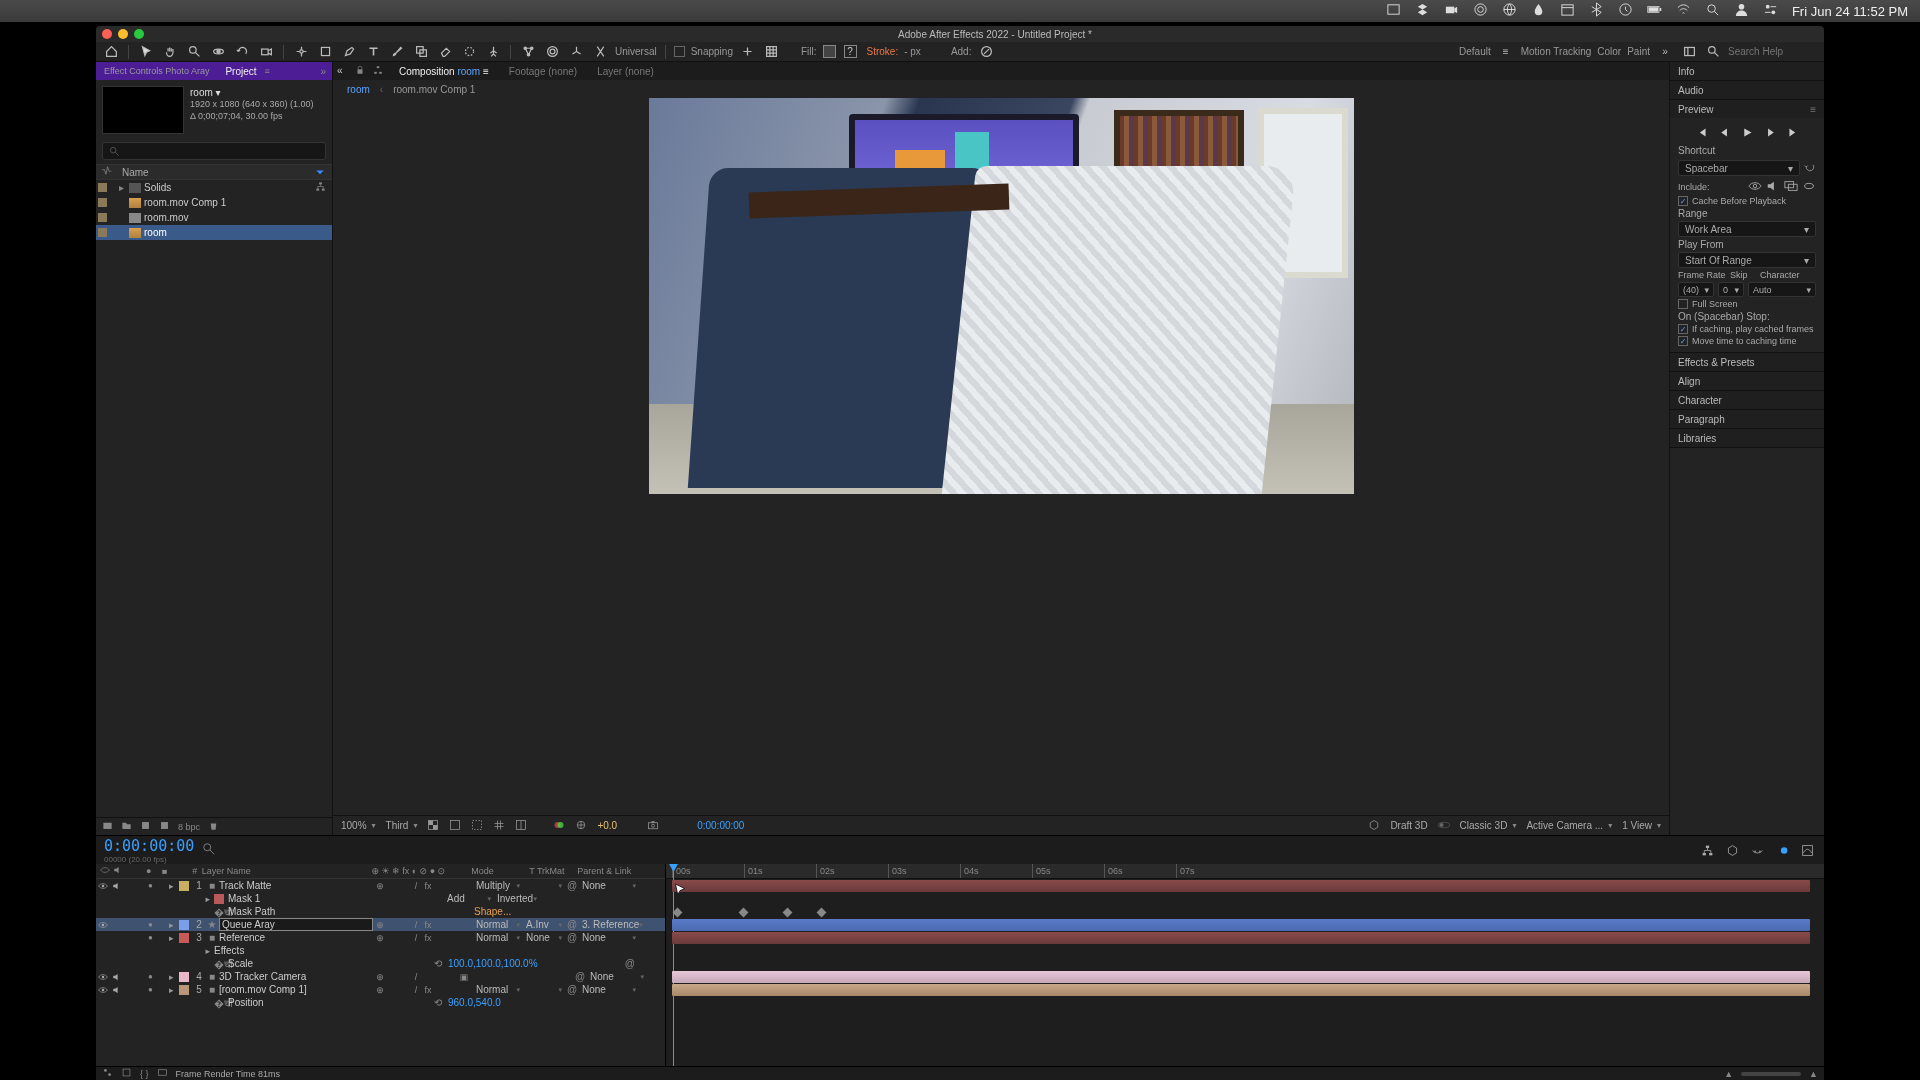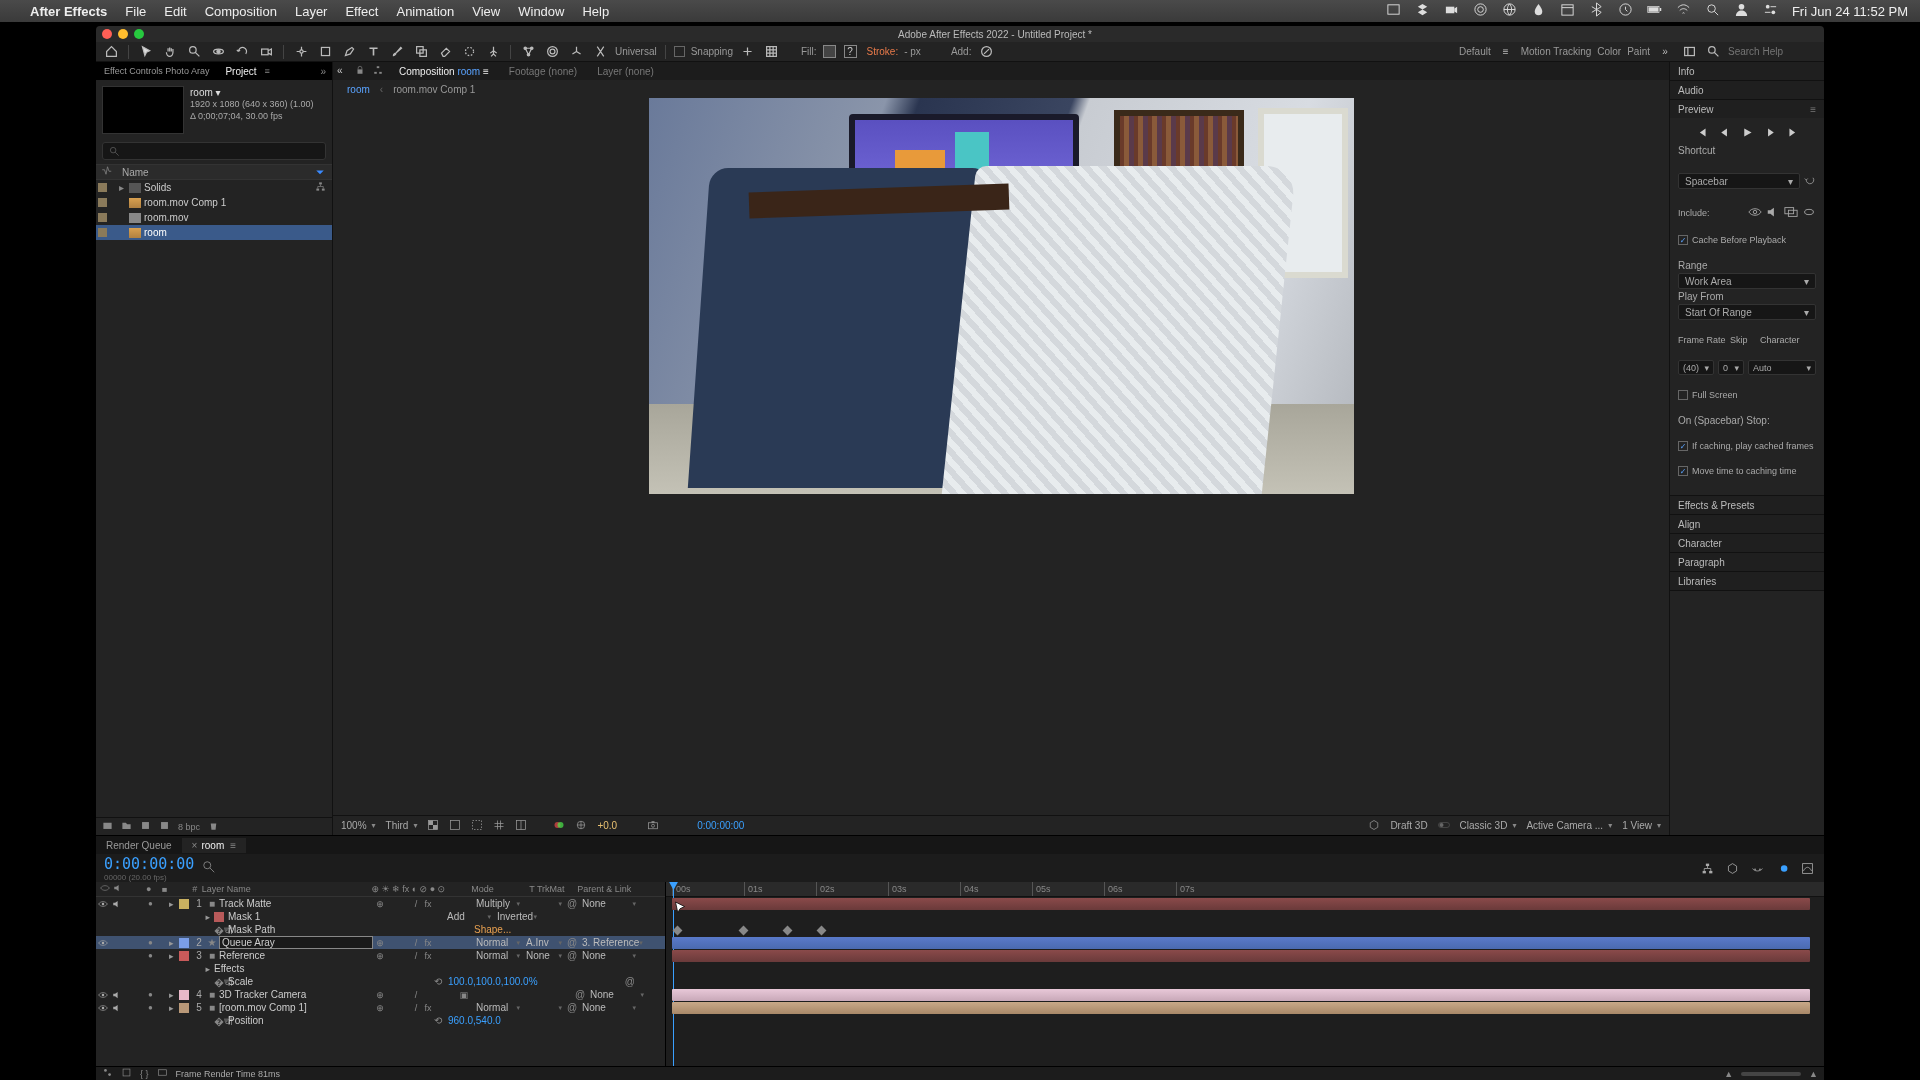--- a/index.html
+++ b/index.html
@@ -25,21 +25,21 @@
 .toolbar .sep { width:1px; height:14px; background:#444; margin:0 2px; }
 .toolbar .lbl { color:#999; white-space:nowrap; }
 .toolbar .chk { width:11px; height:11px; border:1px solid #666; display:inline-block; }
 .toolbar .spacer { flex:1; }
 .fillchip{width:13px;height:13px;background:#444;border:1px solid #888;margin-right:2px}
 .qmark{width:13px;height:13px;border:1px solid #888;display:flex;align-items:center;justify-content:center;margin-right:4px}
 
 .workspace { flex:1; display:flex; min-height:0; }
 
 .projcol { width:237px; display:flex; flex-direction:column; background:#232323; border-right:1px solid #111; }
-.projtabs { height:18px; display:flex; align-items:center; background:#000000; font-size:10px; }
+.projtabs { height:18px; display:flex; align-items:center; background:#4c1d95; font-size:10px; }
 .projtabs .tab { padding:2px 8px; color:#999; position:relative; }
 .projtabs .act { color:#eee; }
 .projtabs .arrow { margin-left:auto; margin-right:6px; color:#888; }
 .projinfo { display:flex; padding:6px; gap:6px; }
 .projthumb { width:82px; height:48px; background:#000; border:1px solid #333; }
 .projmeta { font-size:9px; color:#aaa; line-height:1.3; }
 .projmeta .name { color:#ddd; font-size:10px; }
 .projsearch { margin:2px 6px 4px; height:18px; background:#161616; border:1px solid #333; border-radius:3px; display:flex; align-items:center; padding:0 6px; color:#666; }
 .projheader { height:16px; display:flex; align-items:center; background:#2b2b2b; font-size:10px; color:#aaa; border-top:1px solid #333; border-bottom:1px solid #333; }
 .projheader .iconcol{width:26px;display:flex;justify-content:center}
@@ -89,21 +89,21 @@
 .viewfoot .tc{color:#3aa0ff}
 .viewfoot .exp{color:#e8c070}
 
 .rightcol { width:155px; background:#232323; border-left:1px solid #111; display:flex; flex-direction:column; }
 .rpanel { border-bottom:1px solid #111; }
 .rpanel .hdr { height:18px; display:flex; align-items:center; padding:0 8px; font-size:10px; color:#bbb; background:#1f1f1f; }
 .rpanel .body { padding:4px 8px; font-size:10px; color:#aaa; }
 .prevctrl{display:flex;justify-content:center;gap:10px;padding:4px 0}
 .prevctrl svg{width:13px;height:13px;fill:#ccc}
 .shortbox{height:16px;background:#161616;border:1px solid #333;border-radius:2px;display:flex;align-items:center;padding:0 6px;margin:2px 0}
-.rowline{display:flex;align-items:center;gap:4px;margin:15px 0}
+.rowline{display:flex;align-items:center;gap:4px;margin:2px 0}
 .rowline .sm{font-size:9px}
 .chkbox{width:10px;height:10px;border:1px solid #666;display:inline-flex;align-items:center;justify-content:center;font-size:8px;color:#5aa3ff}
 .minisel{height:15px;background:#161616;border:1px solid #333;border-radius:2px;padding:0 4px;display:flex;align-items:center;min-width:36px;font-size:9px}
 
 
 .tlpanel { height:245px; background:#1c1c1c; border-top:1px solid #000; display:flex; flex-direction:column; }
 .tltabs { height:18px; display:flex; align-items:center; background:#161616; font-size:10px; }
 .tltabs .tab{padding:2px 10px;color:#999}
 .tltabs .tab.act{color:#eee;background:#232323}
 .tltabs .tab .x{color:#5aa3ff;margin-left:6px}
@@ -159,33 +159,20 @@
 .playhead{position:absolute;top:0;bottom:0;width:1px;background:#3aa0ff;left:7px}
 .playhead::before{content:"";position:absolute;top:-2px;left:-5px;width:11px;height:10px;background:#3aa0ff;clip-path:polygon(0 0,100% 0,50% 100%)}
 .cursor{position:absolute;top:18px;left:8px;width:12px;height:16px;pointer-events:none}
 .tlfoot{height:14px;background:#1c1c1c;border-top:1px solid #000;display:flex;align-items:center;padding:0 6px;gap:8px;font-size:9px;color:#888}
 .tlfoot .grow{flex:1}
 </style>
 </head>
 <body>
 
 <div class="macbar">
-  <div class="left">
-    <span class="apple"></span>
-    <span class="app">After Effects</span>
-    <span>File</span>
-    <span>Edit</span>
-    <span>Composition</span>
-    <span>Layer</span>
-    <span>Effect</span>
-    <span>Animation</span>
-    <span>View</span>
-    <span>Window</span>
-    <span>Help</span>
-  </div>
   <div class="right">
     <span class="menustat"><svg viewBox="0 0 16 16">
           <rect x="2" y="3" width="12" height="10" stroke="#ddd" fill="none"></rect>
         </svg></span>
     <span class="menustat"><svg viewBox="0 0 16 16">
           <path d="M3 5l5-3 5 3-5 3zM3 11l5-3 5 3-5 3z" fill="#ddd"></path>
         </svg></span>
     <span class="menustat"><svg viewBox="0 0 16 16">
           <rect x="2" y="5" width="9" height="7" fill="#ddd"></rect>
           <path d="M11 7l3-2v7l-3-2z" fill="#ddd"></path>
@@ -711,24 +698,20 @@
       <div class="rpanel">
           <div class="hdr">Paragraph</div>
         </div>
       <div class="rpanel">
           <div class="hdr">Libraries</div>
         </div>
     </div>
   </div>
 
   <div class="tlpanel">
-    <div class="tltabs">
-      <span class="tab">Render Queue</span>
-      <span class="tab act"><span style="color:#888;margin-right:4px">×</span><span>room</span><span class="x">≡</span></span>
-    </div>
     <div class="tlhead">
       <div>
         <div class="tc">0:00:00:00</div>
         <div style="font-size:8px;color:#666">00000 (20.00 fps)</div>
       </div>
       <span><svg class="srch" viewBox="0 0 16 16" fill="none" stroke="#888">
             <circle cx="6" cy="6" r="4"></circle>
             <line x1="9" y1="9" x2="14" y2="14"></line>
           </svg></span>
       <div class="grow"></div>

